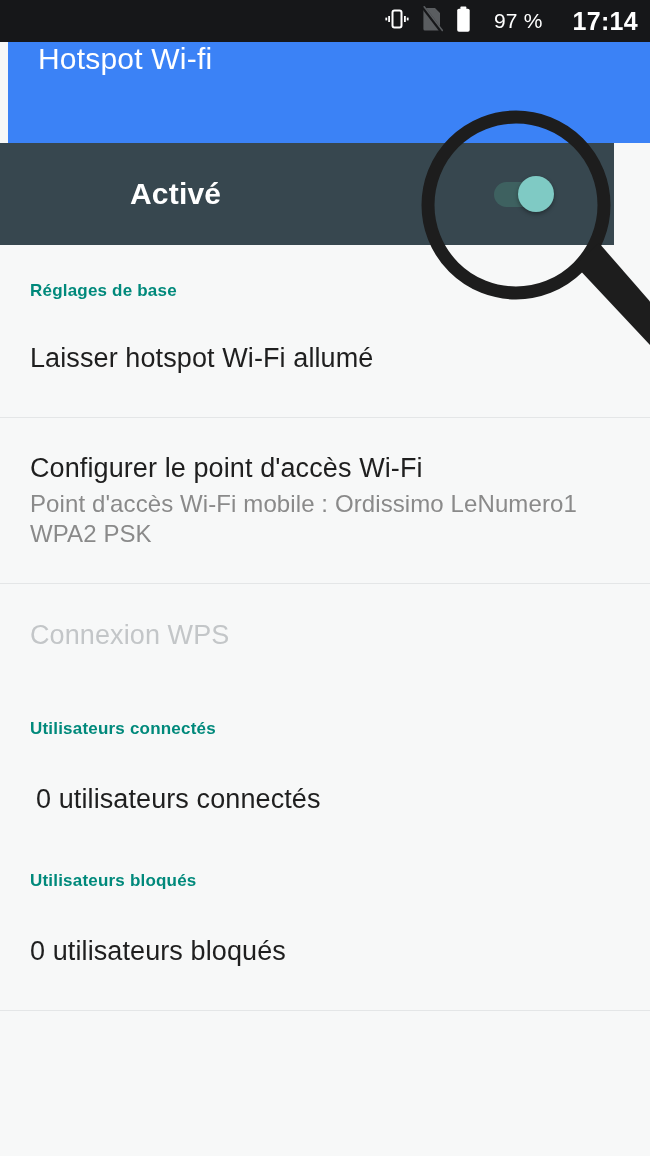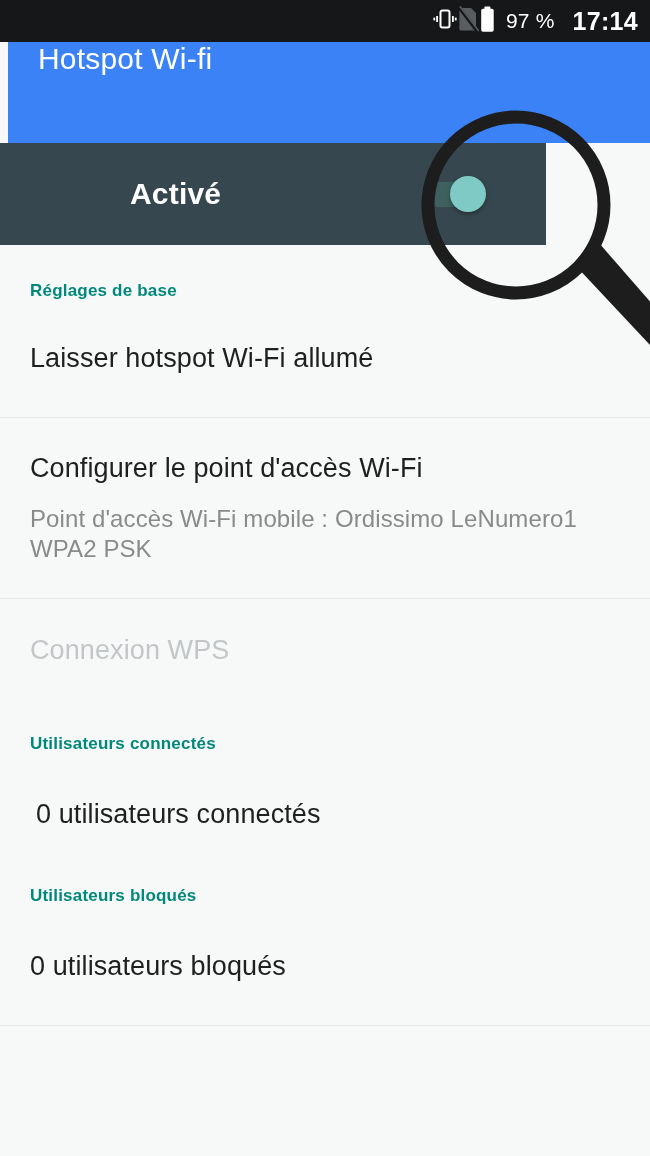--- a/index.html
+++ b/index.html
@@ -11,21 +11,21 @@
   }
   #screen { position:relative; width:650px; height:1156px; overflow:hidden; background:#f7f8f8; }
 
   
   .statusbar {
     position:absolute; top:0; left:0; width:650px; height:42px;
     background:#161719;
     display:flex; align-items:center; justify-content:flex-end;
     padding-right:12px;
   }
-  .sb-icons { display:flex; align-items:center; gap:0; }
+  .sb-icons { display:flex; align-items:center; gap:12px; }
   .ico { display:block; }
   .sb-battery-text {
     color:#ffffff; font-size:21px; letter-spacing:0.2px;
     margin-left:10px; font-family:"Liberation Sans", sans-serif;
   }
   .sb-clock {
     color:#ffffff; font-size:25px; font-weight:bold; margin-left:18px;
     letter-spacing:0.3px;
   }
 
@@ -34,21 +34,21 @@
     position:absolute; top:42px; left:8px; width:650px; height:101px;
     background:#3b82f6;
     display:flex; 
   }
   .appbar-title {
     color:#ffffff; font-size:30px; padding-left:30px; letter-spacing:0.2px;
   }
 
   
   .switchbar {
-    position:absolute; top:143px; left:0; width:546px; height:102px;
+    position:absolute; top:143px; left:0; width:614px; height:102px;
     background:#37474f;
     display:flex; align-items:center;
   }
   .switchbar-label {
     color:#ffffff; font-size:30px; font-weight:bold; padding-left:130px;
     letter-spacing:0.2px;
   }
   .switch {
     position:absolute; right:62px; top:50%; transform:translateY(-50%);
     width:58px; height:36px;
@@ -70,21 +70,21 @@
   }
   .section-header {
     color:#00897b; font-size:17px; font-weight:bold;
     padding:36px 0 0 30px; letter-spacing:0.2px;
   }
   .row { padding:0 30px; }
   .row-title {
     color:#1f1f1f; font-size:27px; letter-spacing:0.1px;
   }
   .row-sub {
-    color:#8a8a8a; font-size:24px; line-height:1.25; margin-top:20px;
+    color:#8a8a8a; font-size:24px; line-height:1.25; margin-top:5px;
     letter-spacing:0.1px;
   }
   .row.disabled .row-title { color:#c3c6c8; }
   .row.disabled .row-sub { color:#d2d5d7; }
   .divider { height:1px; background:#e4e6e7; width:100%; }
 
   
   .magnifier {
     position:absolute; left:415px; top:105px;
     width:250px; height:255px; pointer-events:none;

